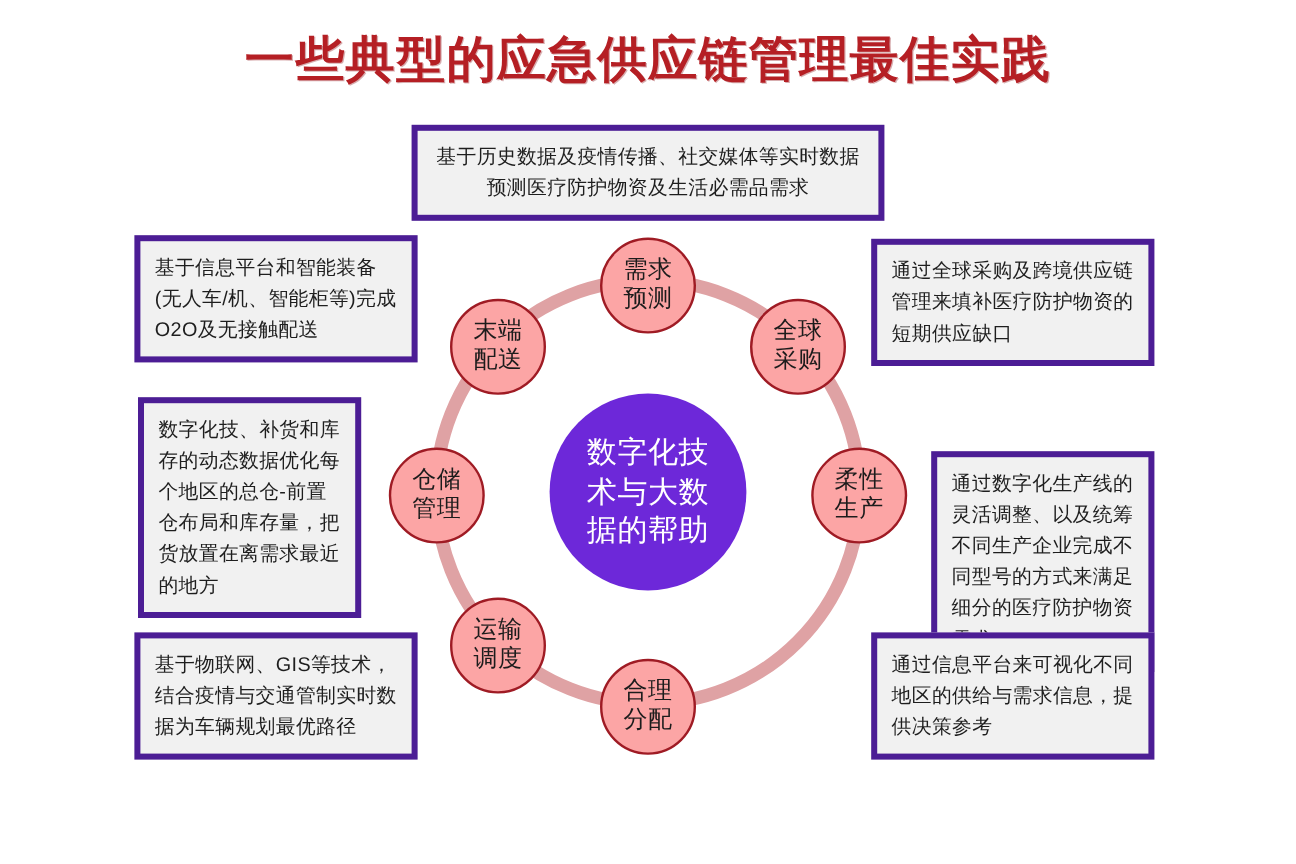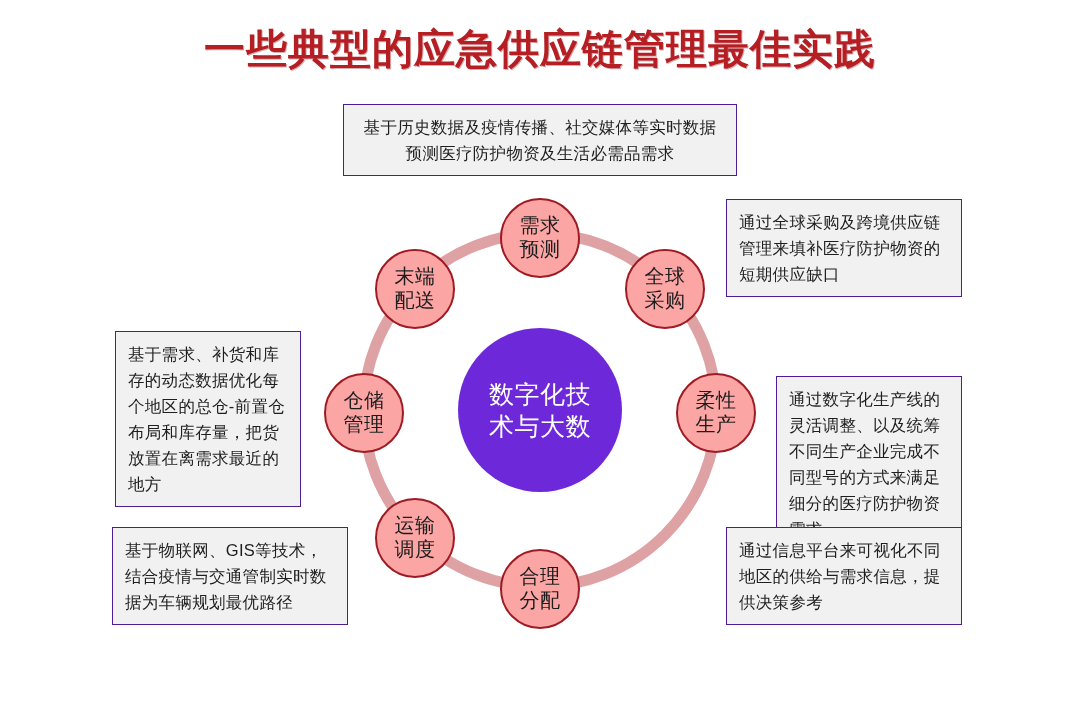--- a/index.html
+++ b/index.html
@@ -84,21 +84,21 @@
   .n3 { left: 625px; top: 498px; }   
   .n4 { left: 500px; top: 549px; }   
   .n5 { left: 375px; top: 498px; }   
   .n6 { left: 324px; top: 373px; }   
   .n7 { left: 375px; top: 249px; }   
 
   
   .box {
     position: absolute;
     background: #f1f1f1;
-    border: 1px solid #4c1d95;
+    border: 5px solid #4c1d95;
     color: #1e1e1e;
     font-size: 16.5px;
     line-height: 1.58;
     padding: 9px 12px;
     letter-spacing: 0.3px;
   }
   .box.center-txt { text-align: center; }
   .box.left-txt   { text-align: left; }
 
   
@@ -122,20 +122,21 @@
 <div id="canvas">
 
   <div class="title">一些典型的应急供应链管理最佳实践</div>
 
   <div class="ring"></div>
 
   <div class="hub">
     <span>
       <span>数字化技</span>
       <span>术与大数</span>
+      <span>据的帮助</span>
     </span>
   </div>
 
   <div class="node n0">
     <span>
       <span>需求</span>
       <span>预测</span>
     </span>
   </div>
   <div class="node n1">
@@ -179,16 +180,17 @@
 
   <div class="box left-txt b-r1">通过全球采购及跨境供应链管理来填补医疗防护物资的短期供应缺口</div>
 
   <div class="box left-txt b-r2">通过数字化生产线的灵活调整、以及统筹不同生产企业完成不同型号的方式来满足细分的医疗防护物资需求</div>
 
   <div class="box left-txt b-r3">通过信息平台来可视化不同地区的供给与需求信息，提供决策参考</div>
 
 
   <div class="box left-txt b-l3">基于物联网、GIS等技术，结合疫情与交通管制实时数据为车辆规划最优路径</div>
 
-  <div class="box left-txt b-l2">基于需求、补货和库存的动态数据优化每个地区的总仓-前置仓布局和库存量，把货放置在离需求最近的地方</div>
+  <div class="box left-txt b-l2">数字化技、补货和库存的动态数据优化每个地区的总仓-前置仓布局和库存量，把货放置在离需求最近的地方</div>
 
+  <div class="box left-txt b-l1">基于信息平台和智能装备(无人车/机、智能柜等)完成O2O及无接触配送</div>
 
 </div>
 
 </body></html>

